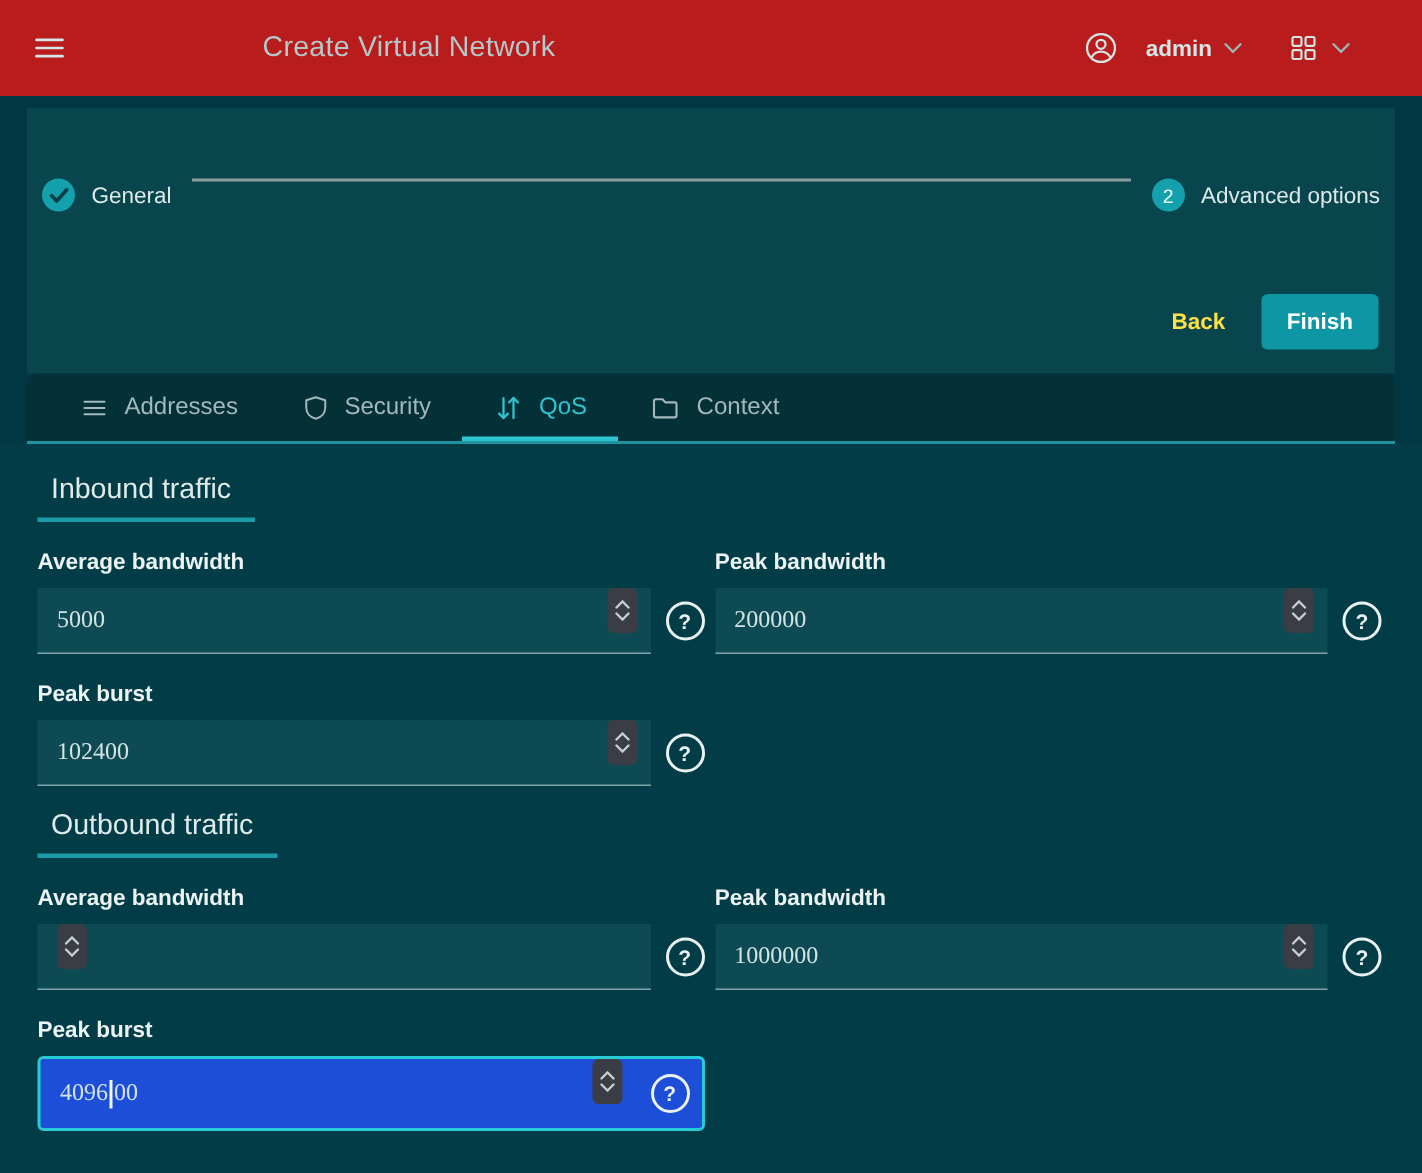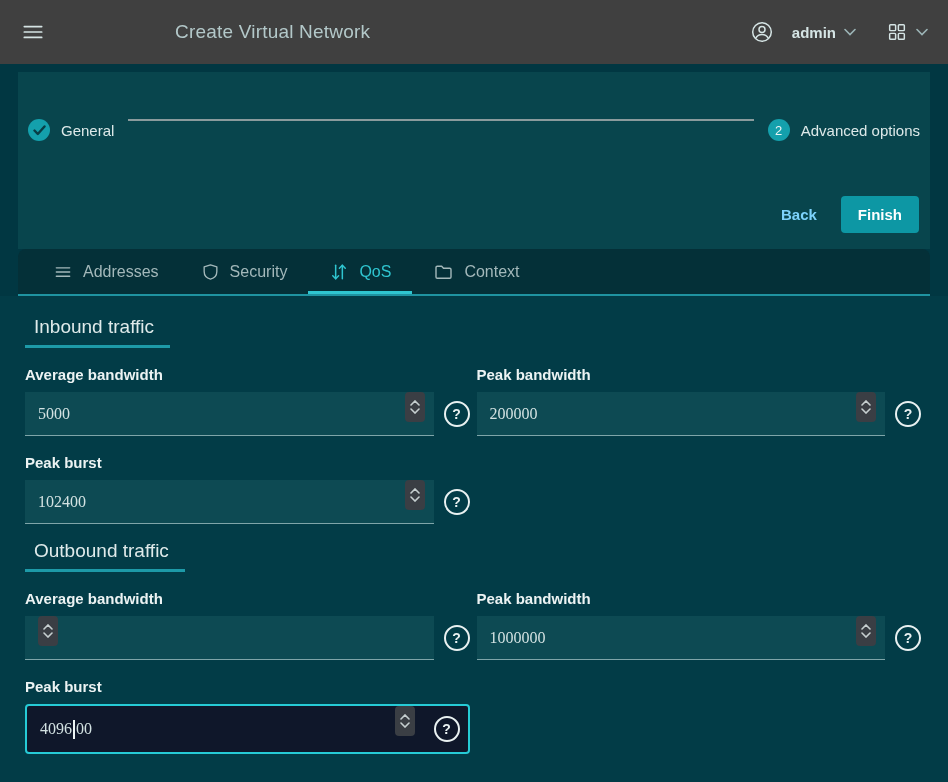--- a/index.html
+++ b/index.html
@@ -5,22 +5,22 @@
   * { margin:0; padding:0; box-sizing:border-box; }
   html,body { width:948px; height:782px; }
   body {
     font-family:"Liberation Sans","DejaVu Sans",sans-serif;
     background:#013742;
     color:#e9f2f2;
     overflow:hidden;
   }
   
   .app-header {
-    position:relative; height:64px; background:#404040;
-    display:flex; align-items:center; padding:0 20px 0 20px;
+    position:relative; height:64px; background:#b91c1c;
+    display:flex; align-items:center; padding:0 48px 0 20px;
   }
   .icon-btn { background:none; border:none; color:#d5e4e4; cursor:pointer; display:flex; align-items:center; }
   .app-title {
     position:absolute; left:175px; top:50%; transform:translateY(-50%);
     font-size:19px; font-weight:400; color:#b3c8c9; letter-spacing:.2px;
   }
   .header-right { margin-left:auto; display:flex; align-items:center; gap:30px; }
   .menu-chip { display:flex; align-items:center; gap:8px; background:none; border:none; color:#d5e4e4; cursor:pointer; }
   .menu-chip .uname { font-size:15px; font-weight:700; color:#d5e4e4;margin-left:10px; }
   .chev { color:#9cb4b6; display:flex; }
@@ -34,21 +34,21 @@
     width:22px; height:22px; border-radius:50%; background:#14a0ac;
     display:flex; align-items:center; justify-content:center; flex-shrink:0;
   }
   .step-circle .num { font-size:13px; color:#eaf4f4; font-weight:400; }
   .step-label { margin-left:11px; font-size:15px; color:#dde9e9; }
   .connector { flex:1; height:2px; background:#8a9b9d; margin:0 14px; }
   .wizard-actions {
     position:absolute; top:124px; right:11px; display:flex; align-items:center; gap:14px;
   }
   .btn-text {
-    background:none; border:none; color:#7dd3fc; font-size:15px; font-weight:700;
+    background:none; border:none; color:#fde047; font-size:15px; font-weight:700;
     padding:8px 10px; cursor:pointer; font-family:inherit;
   }
   .btn-filled {
     background:#0d97a4; border:none; color:#ffffff; font-size:15px; font-weight:700;
     padding:10px 17px; border-radius:4px; cursor:pointer; font-family:inherit;
   }
   
   .tab-strip {
     margin:0 18px; height:47px; background:#043038;
     border-radius:8px 8px 0 0; border-bottom:2px solid #1f93a1;
@@ -85,21 +85,21 @@
     display:flex; flex-direction:column; align-items:center; justify-content:center;
     gap:2px; cursor:pointer; flex-shrink:0;
   }
   .help-icon {
     width:26px; height:26px; border-radius:50%; border:2px solid #e9f1f1;
     color:#e9f1f1; display:flex; align-items:center; justify-content:center;
     font-size:14px; font-weight:700; margin-left:10px; flex-shrink:0; cursor:pointer;
   }
   
   .control.focused {
-    border:2px solid #26cbd6; border-radius:4px; background:#0f172a;
+    border:2px solid #26cbd6; border-radius:4px; background:#1d4ed8;
     height:50px; padding-right:8px;
   }
   .control.focused .inputbox { border-bottom:none; background:transparent; height:100%; }
   .fake-input { flex:1; color:#d3e2e2; font-size:16px; display:flex; align-items:center; }
   .caret {
     display:inline-block; width:2px; height:19px; background:#eef6f6; margin:0 1px;
     animation:blink 1.1s steps(1) infinite;
   }
   @keyframes blink { 50% { opacity:0; } }
 </style>

